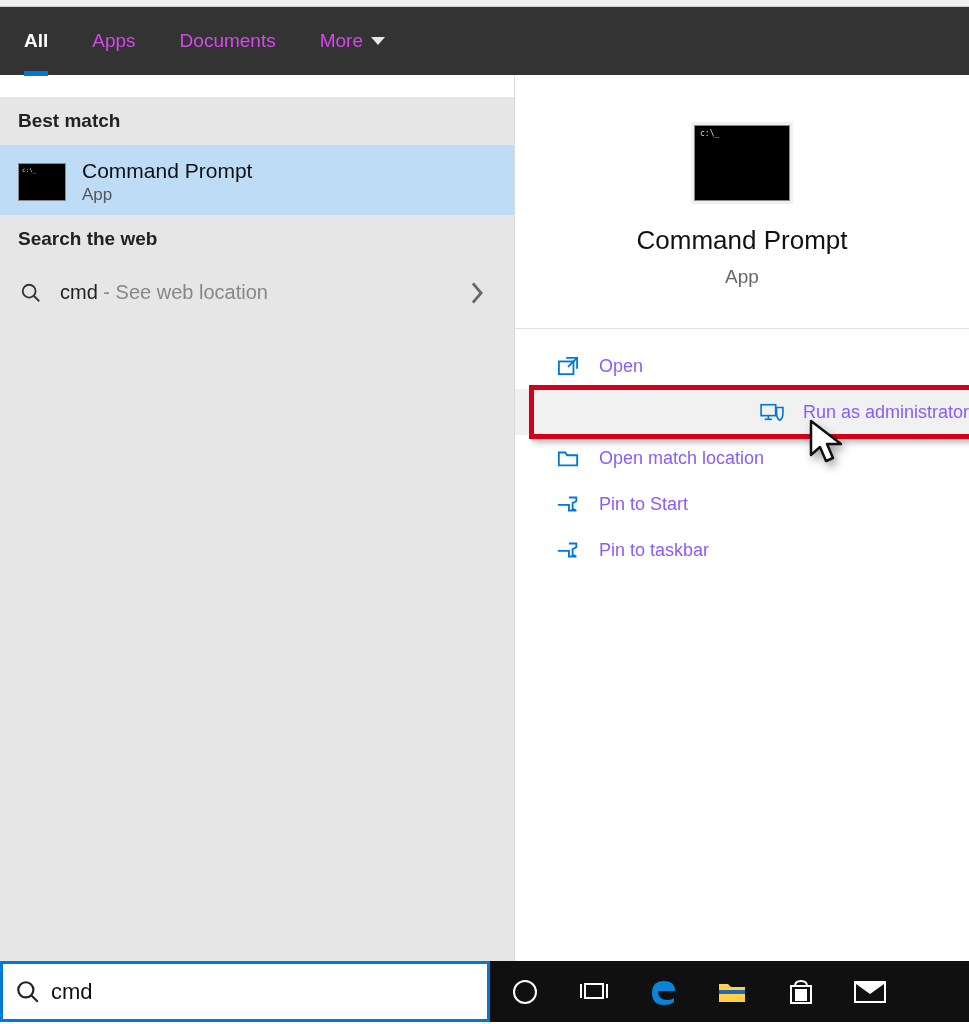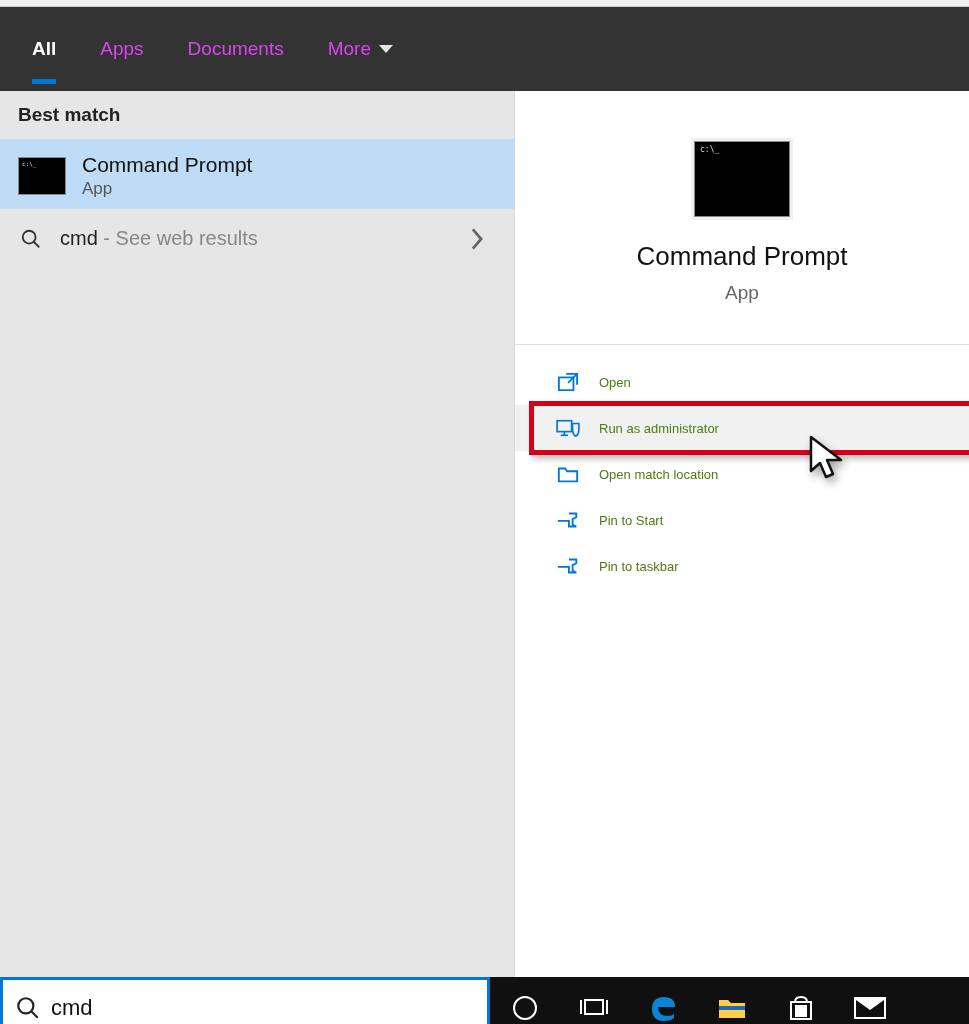--- a/index.html
+++ b/index.html
@@ -4,43 +4,43 @@
 <style>
   * { box-sizing: border-box; margin: 0; padding: 0; font-family: "Segoe UI", Arial, sans-serif; }
   html, body { width: 969px; height: 1024px; overflow: hidden; background: #fff; }
 
   
   .chrome-strip { height: 7px; background: #f0f0f0; border-bottom: 1px solid #d0d0d0; }
 
   
   .tabs-bar {
     display: flex; align-items: center;
-    height: 84px;
+    height: 68px;
     background: #333333;
-    padding: 0 10px;
+    padding: 0 2px;
   }
   .tab {
     color: #d946ef; font-size: 19px;
     padding: 0 22px; height: 70px;
     display: flex; align-items: center; gap: 8px;
     cursor: pointer;
   }
   .tab.active { color: #fff; font-weight: 600; position: relative; }
   .tab.active::after {
     content: ""; position: absolute; left: 22px; right: 22px; bottom: 0;
     height: 5px; background: #0078d7;
   }
   .chev-down {
     width: 0; height: 0; border-left: 7px solid transparent; border-right: 7px solid transparent;
     border-top: 8px solid #e6e6e6;
   }
 
   
   .main { display: flex; height: calc(100% - 7px - 70px - 61px); }
-  .left-pane { width: 514px; background: #e6e6e6; display: flex; flex-direction: column; }
+  .left-pane { width: 514px; background: #e6e6e6; display: flex; flex-direction: column; margin-top: 22px; }
   .right-pane { flex: 1; background: #fff; border-left: 1px solid #d9d9d9; position: relative; }
 
   .section-header {
     padding: 13px 18px 13px 18px; font-size: 19px; font-weight: 600; color: #222;
   }
 
   .result-row {
     display: flex; align-items: center; padding: 14px 18px 10px 18px; gap: 16px;
     cursor: pointer;
   }
@@ -76,21 +76,21 @@
     content: "c:\\_"; color: #ddd; font-size: 8px; position: absolute; top: 3px; left: 5px;
     font-family: monospace;
   }
   .preview-title { font-size: 26px; color: #111; margin-top: 24px; }
   .preview-sub { font-size: 19px; color: #666; margin-top: 10px; }
   .preview-divider { height: 1px; background: #e0e0e0; margin-top: 40px; }
 
   .action-list { margin-top: 14px; }
   .action-row {
     display: flex; align-items: center; gap: 18px;
-    padding: 12px 0 12px 40px; font-size: 13px; color: #4d7c0f;
+    padding: 12px 0 12px 40px; font-size: 18px; color: #8b5cf6;
     cursor: pointer; position: relative;
   }
   .action-row .aicon { width: 26px; height: 22px; display: flex; align-items: center; justify-content: center; flex-shrink: 0; }
   .action-row.highlight { background: #f1f1f1; }
   .red-box {
     position: absolute; left: 14px; right: -18px; top: -4px; bottom: -4px;
     border: 5px solid #d4001a; pointer-events: none;
     box-shadow: 4px 4px 6px rgba(0,0,0,0.25);
   }
 
@@ -139,30 +139,31 @@
     <div class="section-header">Best match</div>
 
     <div class="result-row selected">
       <div class="result-thumb"></div>
       <div class="result-text">
         <div class="result-title">Command Prompt</div>
         <div class="result-sub">App</div>
       </div>
     </div>
 
+    <div class="section-header">Search the web</div>
 
     <div class="web-row">
       <span class="mag">
         <svg width="22" height="22" viewBox="0 0 24 24" fill="none" stroke="#333" stroke-width="2">
           <circle cx="10" cy="10" r="7"></circle>
             <line x1="21" y1="21" x2="15" y2="15"></line>
         </svg>
       </span>
       <span class="web-text">
-        <span>cmd</span><span class="muted"> - See web results</span>
+        <span>cmd</span><span class="muted"> - See web location</span>
       </span>
       <span class="chev-right">
         <svg width="14" height="22" viewBox="0 0 10 16" fill="none" stroke="#666" stroke-width="2">
             <polyline points="2,1 8,8 2,15"></polyline>
           </svg>
       </span>
     </div>
 
   </div>
 
@@ -180,21 +181,21 @@
         <span class="aicon">
           <svg width="22" height="20" viewBox="0 0 24 22" fill="none" stroke="#0078d7" stroke-width="2">
             <rect x="2" y="6" width="16" height="14"></rect>
               <polyline points="10,2 22,2 22,14"></polyline>
               <line x1="22" y1="2" x2="12" y2="12"></line>
           </svg>
         </span>
         <span>Open</span>
       </div>
 
-      <div class="action-row highlight" style="position:relative;">
+      <div class="action-row highlight" style="position:relative;justify-content:flex-end;">
         <span class="aicon">
           <svg width="24" height="20" viewBox="0 0 26 22" fill="none" stroke="#0078d7" stroke-width="1.8">
             <rect x="1" y="3" width="16" height="12"></rect>
               <line x1="5" y1="19" x2="13" y2="19"></line>
               <line x1="9" y1="15" x2="9" y2="19"></line>
             <path d="M18 6 L25 6 L25 12 Q25 18 21.5 20 Q18 18 18 12 Z"></path>
           </svg>
         </span>
         <span>Run as administrator</span>
         <div class="red-box"></div>

